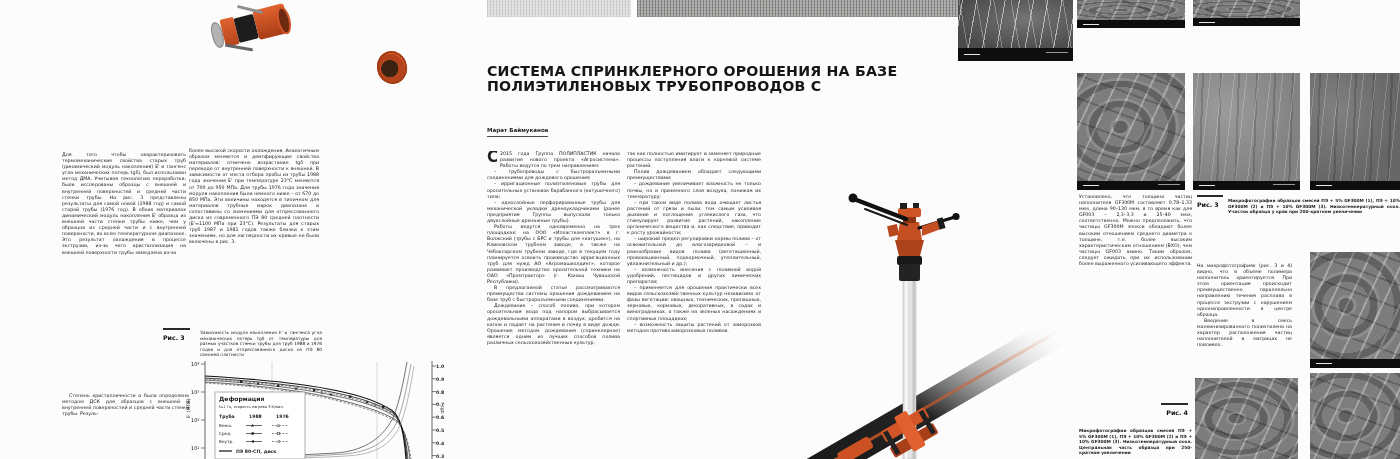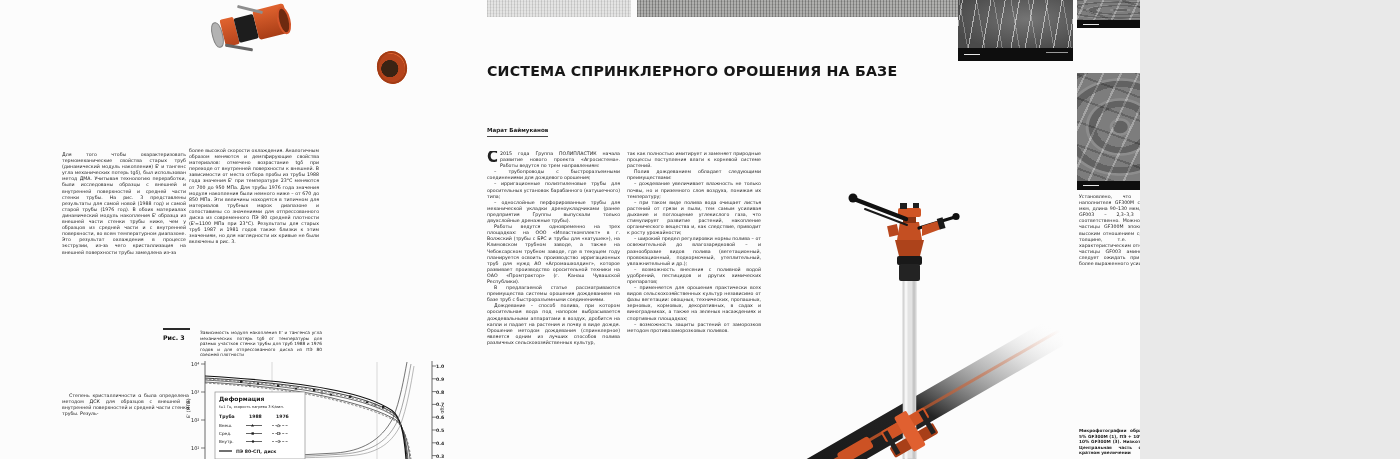--- a/index.html
+++ b/index.html
@@ -1,16 +1,16 @@
 <!DOCTYPE html>
 <html><head>
 <meta charset="utf-8">
 <style>
   html,body{margin:0;padding:0;background:#e9e9e9;}
-  #spread{position:relative;width:1140px;height:459px;background:#fcfcfc;overflow:hidden;
+  #spread{position:relative;width:1400px;height:459px;background:#fcfcfc;overflow:hidden;
           font-family:"DejaVu Sans",sans-serif;color:#1f1f1f;}
   .abs{position:absolute;}
   .txt{font-size:4.7px;line-height:6.1px;text-align:justify;color:#222;overflow:hidden;}
   .txt p{margin:0;text-indent:7px;}
   .txt p.np{text-indent:0;}
   .cap{font-size:4.3px;line-height:5.5px;text-align:justify;color:#222;overflow:hidden;}
   .figlab{font-size:6.3px;font-weight:bold;color:#111;}
   .figrule{background:#2a2a2a;height:2px;}
   .dropcap{float:left;font-size:15px;line-height:11.5px;font-weight:bold;margin:1px 2px 0 0;}
   .title-line{font-size:14.2px;line-height:15px;font-weight:800;letter-spacing:.2px;color:#161616;
@@ -185,20 +185,21 @@
       <path d="M92.5 68 l1.5 2.6 h-3 Z" fill="none" stroke="#555" stroke-width="0.6"></path>
       <rect x="91.5" y="76.3" width="2.4" height="2.4" fill="none" stroke="#555" stroke-width="0.6"></rect>
       <circle cx="93" cy="85.5" r="1.2" fill="none" stroke="#555" stroke-width="0.6"></circle>
       <line x1="33" y1="95" x2="46" y2="95" stroke="#111" stroke-width="1.2"></line>
       <text x="50" y="97" font-size="4.6" font-weight="bold">ПЭ 80-СП, диск</text>
     </g>
   </svg>
 
   <div class="abs" style="left:487px;top:64px;width:470px;">
     <div class="title-line">СИСТЕМА СПРИНКЛЕРНОГО ОРОШЕНИЯ НА БАЗЕ</div>
+    <div class="title-line">ПОЛИЭТИЛЕНОВЫХ ТРУБОПРОВОДОВ С</div>
   </div>
   <div class="abs" style="left:487px;top:117px;">
     <span class="author">Марат Баймуканов</span>
   </div>
 
   <div class="abs txt" style="left:487px;top:151px;width:133px;height:308px;">
     <p class="np"><span class="dropcap">С</span><span>2015 года Группа ПОЛИПЛАСТИК начала развитие нового проекта «Агросистема». Работы ведутся по трем направлениям:</span></p>
     <p>– трубопроводы с быстроразъемными соединениями для дождевого орошения;</p>
     <p>– ирригационные полиэтиленовые трубы для оросительных установок барабанного (катушечного) типа;</p>
     <p>– однослойные перфорированные трубы для механической укладки дреноукладчиками (ранее предприятия Группы выпускали только двухслойные дренажные трубы).</p>

